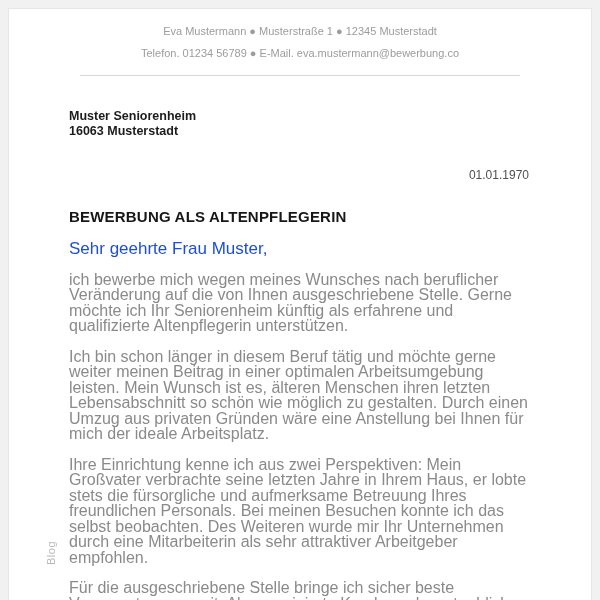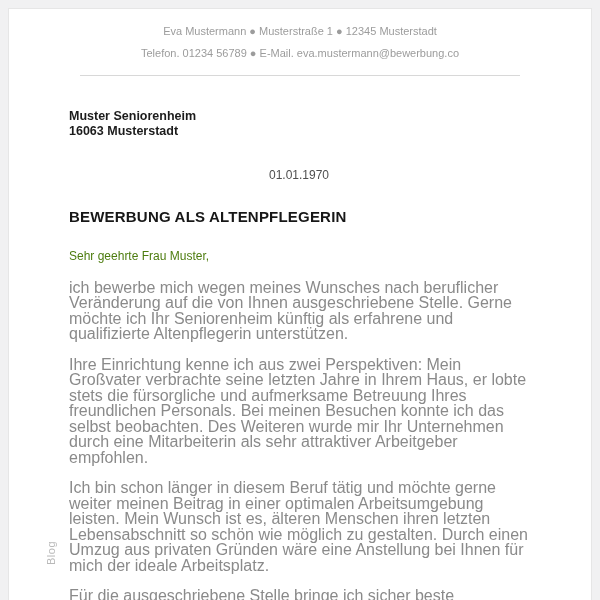--- a/index.html
+++ b/index.html
@@ -43,37 +43,37 @@
   }
   .recipient {
     margin-top: 33px;
     font-size: 12.5px;
     font-weight: bold;
     color: #1c1c1c;
     line-height: 15px;
   }
   .date-line {
     margin-top: 29px;
-    text-align: center;
+    text-align: right;
     font-size: 12px;
     color: #4f4f4f;
     line-height: 15px;
   }
   .subject {
     margin-top: 25px;
     font-size: 15px;
     font-weight: bold;
     color: #171717;
     letter-spacing: 0.2px;
     line-height: 18px;
   }
   .salutation {
-    margin-top: 23px;
-    font-size: 12px;
-    color: #4d7c0f;
+    margin-top: 15px;
+    font-size: 17px;
+    color: #1d4ed8;
     line-height: 15.5px;
   }
   .body-para {
     margin-top: 15px;
     font-size: 16px;
     color: #8a8a8a;
     line-height: 15.5px;
     text-align: left;
   }
   .watermark {
@@ -109,22 +109,22 @@
         <div>16063 Musterstadt</div>
       </div>
 
       <div class="date-line">01.01.1970</div>
 
       <div class="subject">BEWERBUNG ALS ALTENPFLEGERIN</div>
 
       <div class="salutation">Sehr geehrte Frau Muster,</div>
 
       <p class="body-para">ich bewerbe mich wegen meines Wunsches nach beruflicher Veränderung auf die von Ihnen ausgeschriebene Stelle. Gerne möchte ich Ihr Seniorenheim künftig als erfahrene und qualifizierte Altenpflegerin unterstützen.</p>
+      <p class="body-para">Ich bin schon länger in diesem Beruf tätig und möchte gerne weiter meinen Beitrag in einer optimalen Arbeitsumgebung leisten. Mein Wunsch ist es, älteren Menschen ihren letzten Lebensabschnitt so schön wie möglich zu gestalten. Durch einen Umzug aus privaten Gründen wäre eine Anstellung bei Ihnen für mich der ideale Arbeitsplatz.</p>
       <p class="body-para">Ihre Einrichtung kenne ich aus zwei Perspektiven: Mein Großvater verbrachte seine letzten Jahre in Ihrem Haus, er lobte stets die fürsorgliche und aufmerksame Betreuung Ihres freundlichen Personals. Bei meinen Besuchen konnte ich das selbst beobachten. Des Weiteren wurde mir Ihr Unternehmen durch eine Mitarbeiterin als sehr attraktiver Arbeitgeber empfohlen.</p>
-      <p class="body-para">Ich bin schon länger in diesem Beruf tätig und möchte gerne weiter meinen Beitrag in einer optimalen Arbeitsumgebung leisten. Mein Wunsch ist es, älteren Menschen ihren letzten Lebensabschnitt so schön wie möglich zu gestalten. Durch einen Umzug aus privaten Gründen wäre eine Anstellung bei Ihnen für mich der ideale Arbeitsplatz.</p>
       <p class="body-para">Für die ausgeschriebene Stelle bringe ich sicher beste Voraussetzungen mit. Als examinierte Krankenschwester blicke ich inzwischen auf acht Jahre Berufserfahrung in der Alten- und Krankenpflege zurück. Seit 2012 arbeite ich in ungekündigter Stellung als Altenpflegerin im St.-Muster-Sanatorium Musterstadt. Zu meinen Fachkenntnissen gehören auch Verwaltungstätigkeiten, die Spezifika des EDV-Systems TOM, Kinästhetik, die Angehörigenberatung sowie insgesamt hohe kommunikative Fähigkeiten. Auf mein verantwortungsbewusstes Arbeiten sowie mein gepflegtes Auftreten können Sie sich verlassen.</p>
 
     </div>
 
     <div class="watermark">Blog</div>
 
   </div>
 
 </div>
 

